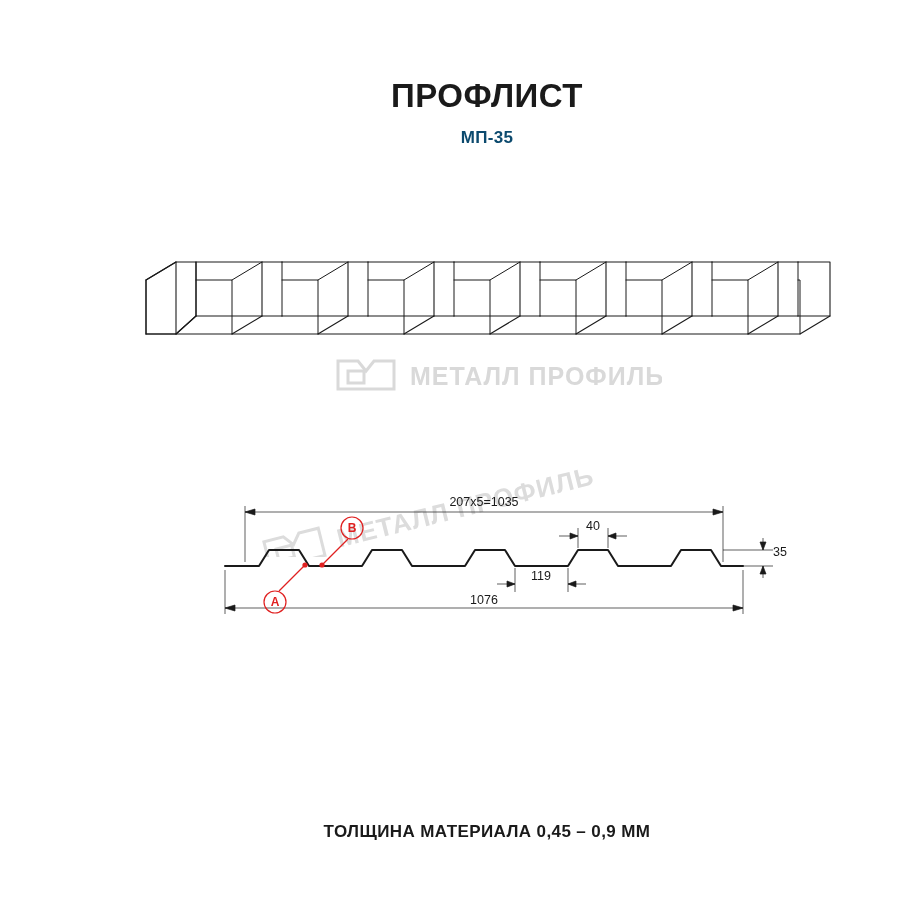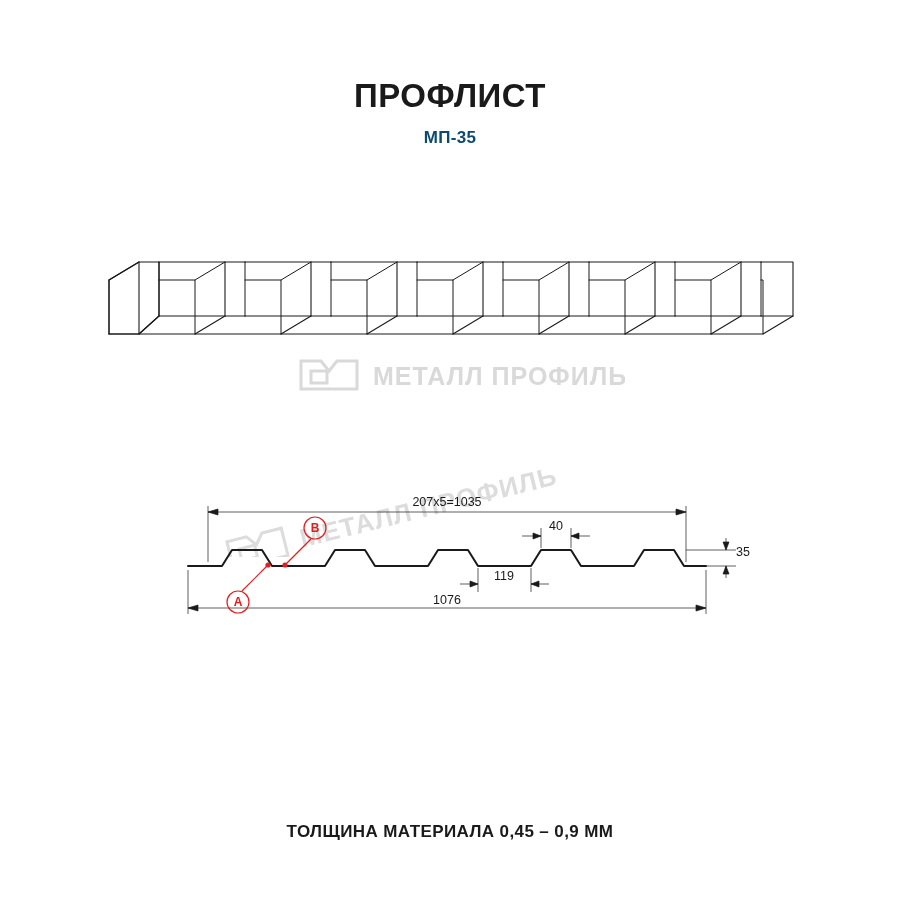--- a/index.html
+++ b/index.html
@@ -11,20 +11,21 @@
     width: 900px;
     height: 900px;
     position: relative;
     font-family: "Liberation Sans", sans-serif;
     color: #1a1a1a;
     overflow: hidden;
   }
   .page {
     position: absolute;
     inset: 0;
+    margin-left: 37px;
   }
   .title-block {
     position: absolute;
     top: 78px;
     left: 0;
     width: 900px;
     text-align: center;
   }
   .title {
     font-size: 33px;

